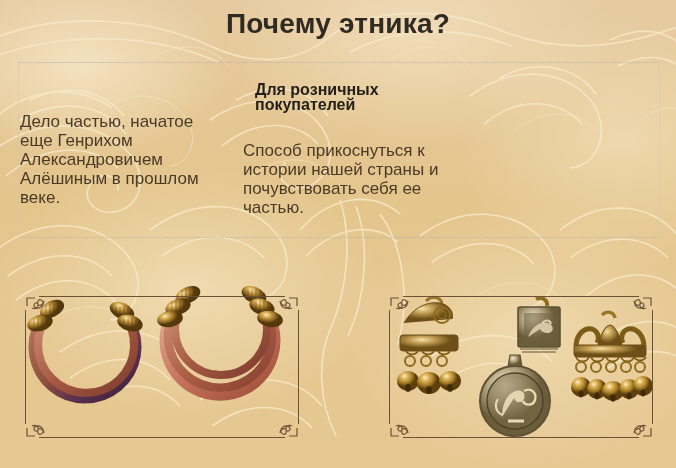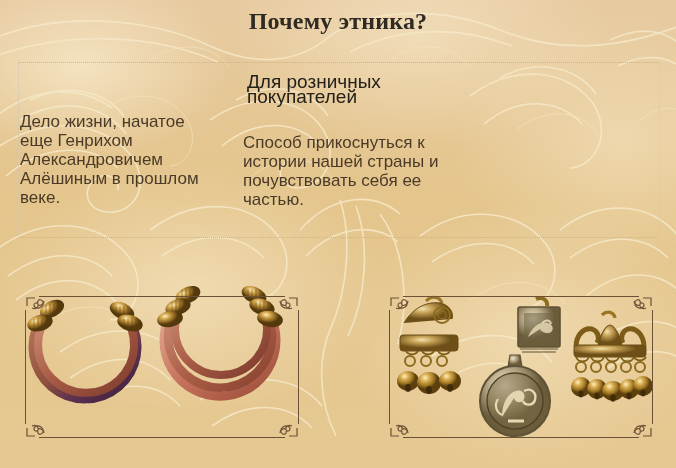--- a/index.html
+++ b/index.html
@@ -16,34 +16,34 @@
       radial-gradient(ellipse 260px 200px at 92% 30%, rgba(255,247,224,.35) 0%, rgba(255,247,224,0) 66%),
       radial-gradient(ellipse 300px 190px at 28% 62%, rgba(255,247,224,.42) 0%, rgba(255,247,224,0) 66%),
       radial-gradient(ellipse 280px 200px at 78% 72%, rgba(255,247,224,.38) 0%, rgba(255,247,224,0) 66%),
       linear-gradient(180deg,#e7caa0 0%, #e4c58c 42%, #e6c892 100%);
   }
   .bg-art{position:absolute;inset:0;pointer-events:none;}
 
   
   .title{
     position:absolute;left:0;top:8px;width:676px;text-align:center;
-    font-size:24px;font-weight:bold;color:#2f2a22;letter-spacing:.2px;font-family:Liberation Serif, serif;
+    font-size:28px;font-weight:bold;color:#2f2a22;letter-spacing:.2px;
   }
 
   
   .guide{
     position:absolute;left:18px;top:62px;width:640px;height:174px;
     border-top:1px dotted #b9b6ab;border-bottom:1px dotted #b9b6ab;
     border-left:1px dotted #cfc8b6;border-right:1px dotted #cfc8b6;
   }
 
   
   .col{position:absolute;}
   .col h3{
-    margin:4px;font-size:19px;font-weight:normal;color:#24201a;line-height:15px;
+    margin:12px;font-size:16px;font-weight:bold;color:#24201a;line-height:15px;
   }
   .col p{
     margin:0;font-size:17px;line-height:19px;color:#4a3b28;
   }
   #col1{left:20px;top:85px;width:195px;}
   #col1 p{margin-top:27px;}
   #col2{left:243px;top:70px;width:200px;}
   #col2 p{margin-top:29px;}
   #col3{left:443px;top:84px;width:222px;}
   #col3 p{margin-top:28px;text-indent:-12px;padding-left:12px;}
@@ -123,21 +123,21 @@
       <path d="M150 60 C 180 40, 212 44, 228 66"></path>
       <path d="M390 60 C 420 40, 452 44, 468 66"></path>
     </g>
   </svg>
 
   <div class="title">Почему этника?</div>
 
   <div class="guide"></div>
 
   <div class="col" id="col1">
-    <p>Дело жизни, начатое еще Генрихом Александровичем Алёшиным в прошлом веке.</p>
+    <p>Дело частью, начатое еще Генрихом Александровичем Алёшиным в прошлом веке.</p>
   </div>
 
   <div class="col" id="col2">
     <h3>Для розничных покупателей</h3>
     <p>Способ прикоснуться к истории нашей страны и почувствовать себя ее частью.</p>
   </div>
 
 
   <div class="photo" id="photo-left">
 

